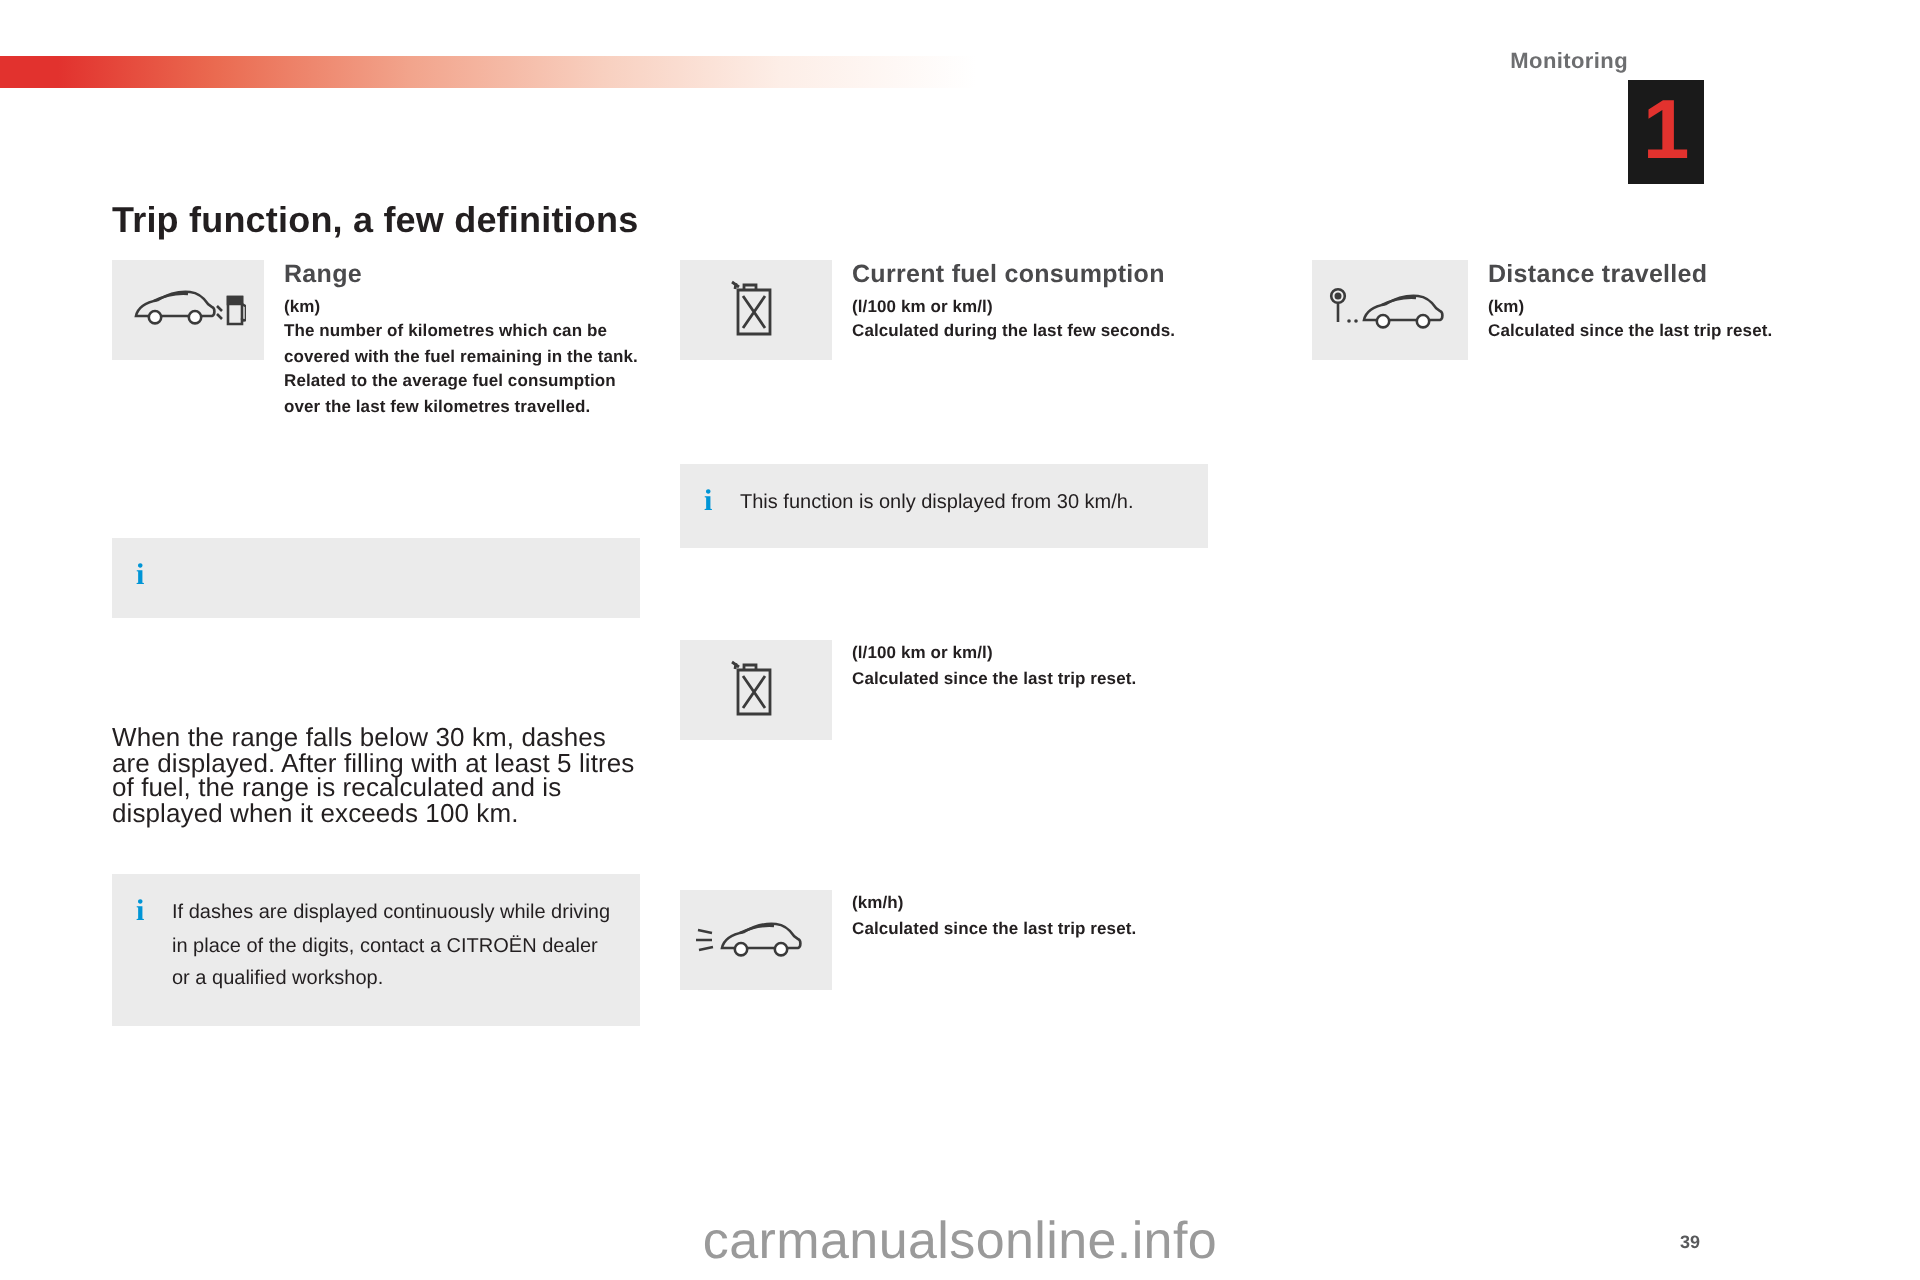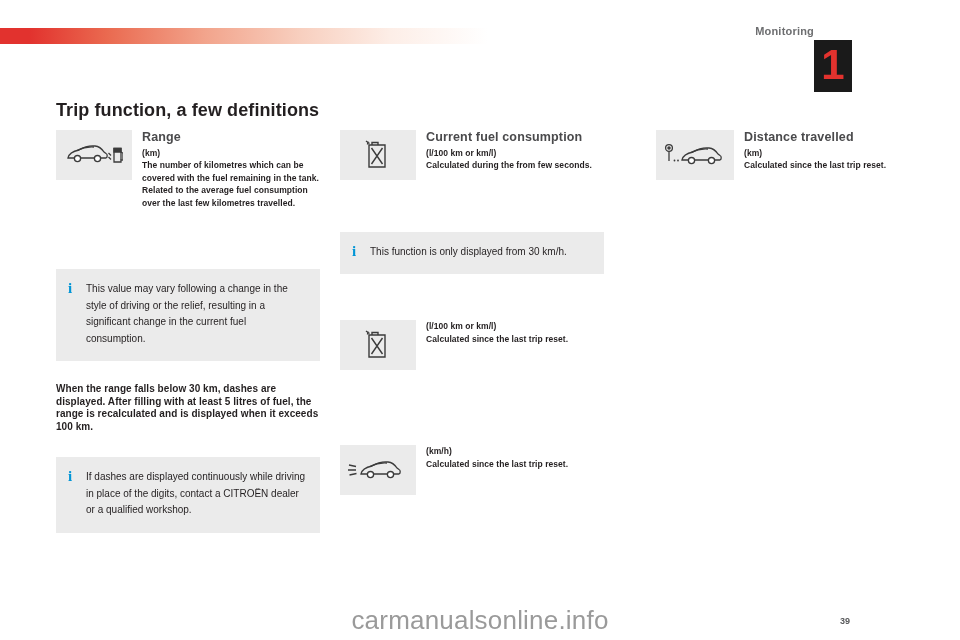--- a/index.html
+++ b/index.html
@@ -59,22 +59,22 @@
     font-size: 12.5px; font-weight: bold; color: #4a4a4c;
     letter-spacing: .15px; margin-bottom: 3px;
   }
   .entry-sub {
     font-size: 8.5px; font-weight: bold; color: #231f20;
     line-height: 12.4px; letter-spacing: .05px;
   }
 
   
   .bold-para {
-    font-size: 10px; font-weight: bold; color: #231f20;
-    line-height: 12.6px; letter-spacing: .05px;
+    font-size: 13px; font-weight: normal; color: #231f20;
+    line-height: 12.6px; letter-spacing: .05px; margin-top: 32px;
   }
 
   
   .info-box {
     background: #ebebeb;
     padding: 12px 14px 14px 12px;
     position: relative;
     display: flex;
   }
   .info-icon {
@@ -133,21 +133,20 @@
         <div class="entry-title">Range</div>
         <div class="entry-sub">(km)</div>
         <div class="entry-sub">The number of kilometres which can be covered with the fuel remaining in the tank. Related to the average fuel consumption over the last few kilometres travelled.</div>
       </div>
     </div>
 
     <div style="height:60px"></div>
 
     <div class="info-box">
       <span class="info-icon">i</span>
-      <span class="info-text">This value may vary following a change in the style of driving or the relief, resulting in a significant change in the current fuel consumption.</span>
     </div>
 
     <div style="height:22px"></div>
 
     <div class="bold-para">When the range falls below 30 km, dashes are displayed. After filling with at least 5 litres of fuel, the range is recalculated and is displayed when it exceeds 100 km.</div>
 
     <div style="height:24px"></div>
 
     <div class="info-box">
       <span class="info-icon">i</span>
@@ -165,21 +164,21 @@
             <path d="M6 7 h16 v22 h-16 Z"></path>
             <path d="M8.5 10 l11 16 M19.5 10 l-11 16"></path>
             <path d="M9 7 V4.5 h6 V7"></path>
             <path d="M6.5 5.5 l-3.5 -2.5 M5 3.5 l-0.5 3"></path>
           </g>
         </svg>
       </div>
       <div class="entry-body">
         <div class="entry-title">Current fuel consumption</div>
         <div class="entry-sub">(l/100 km or km/l)</div>
-        <div class="entry-sub">Calculated during the from few seconds.</div>
+        <div class="entry-sub">Calculated during the last few seconds.</div>
       </div>
     </div>
 
     <div style="height:60px"></div>
 
     <div class="info-box">
       <span class="info-icon">i</span>
       <span class="info-text">This function is only displayed from 30 km/h.</span>
     </div>
 

